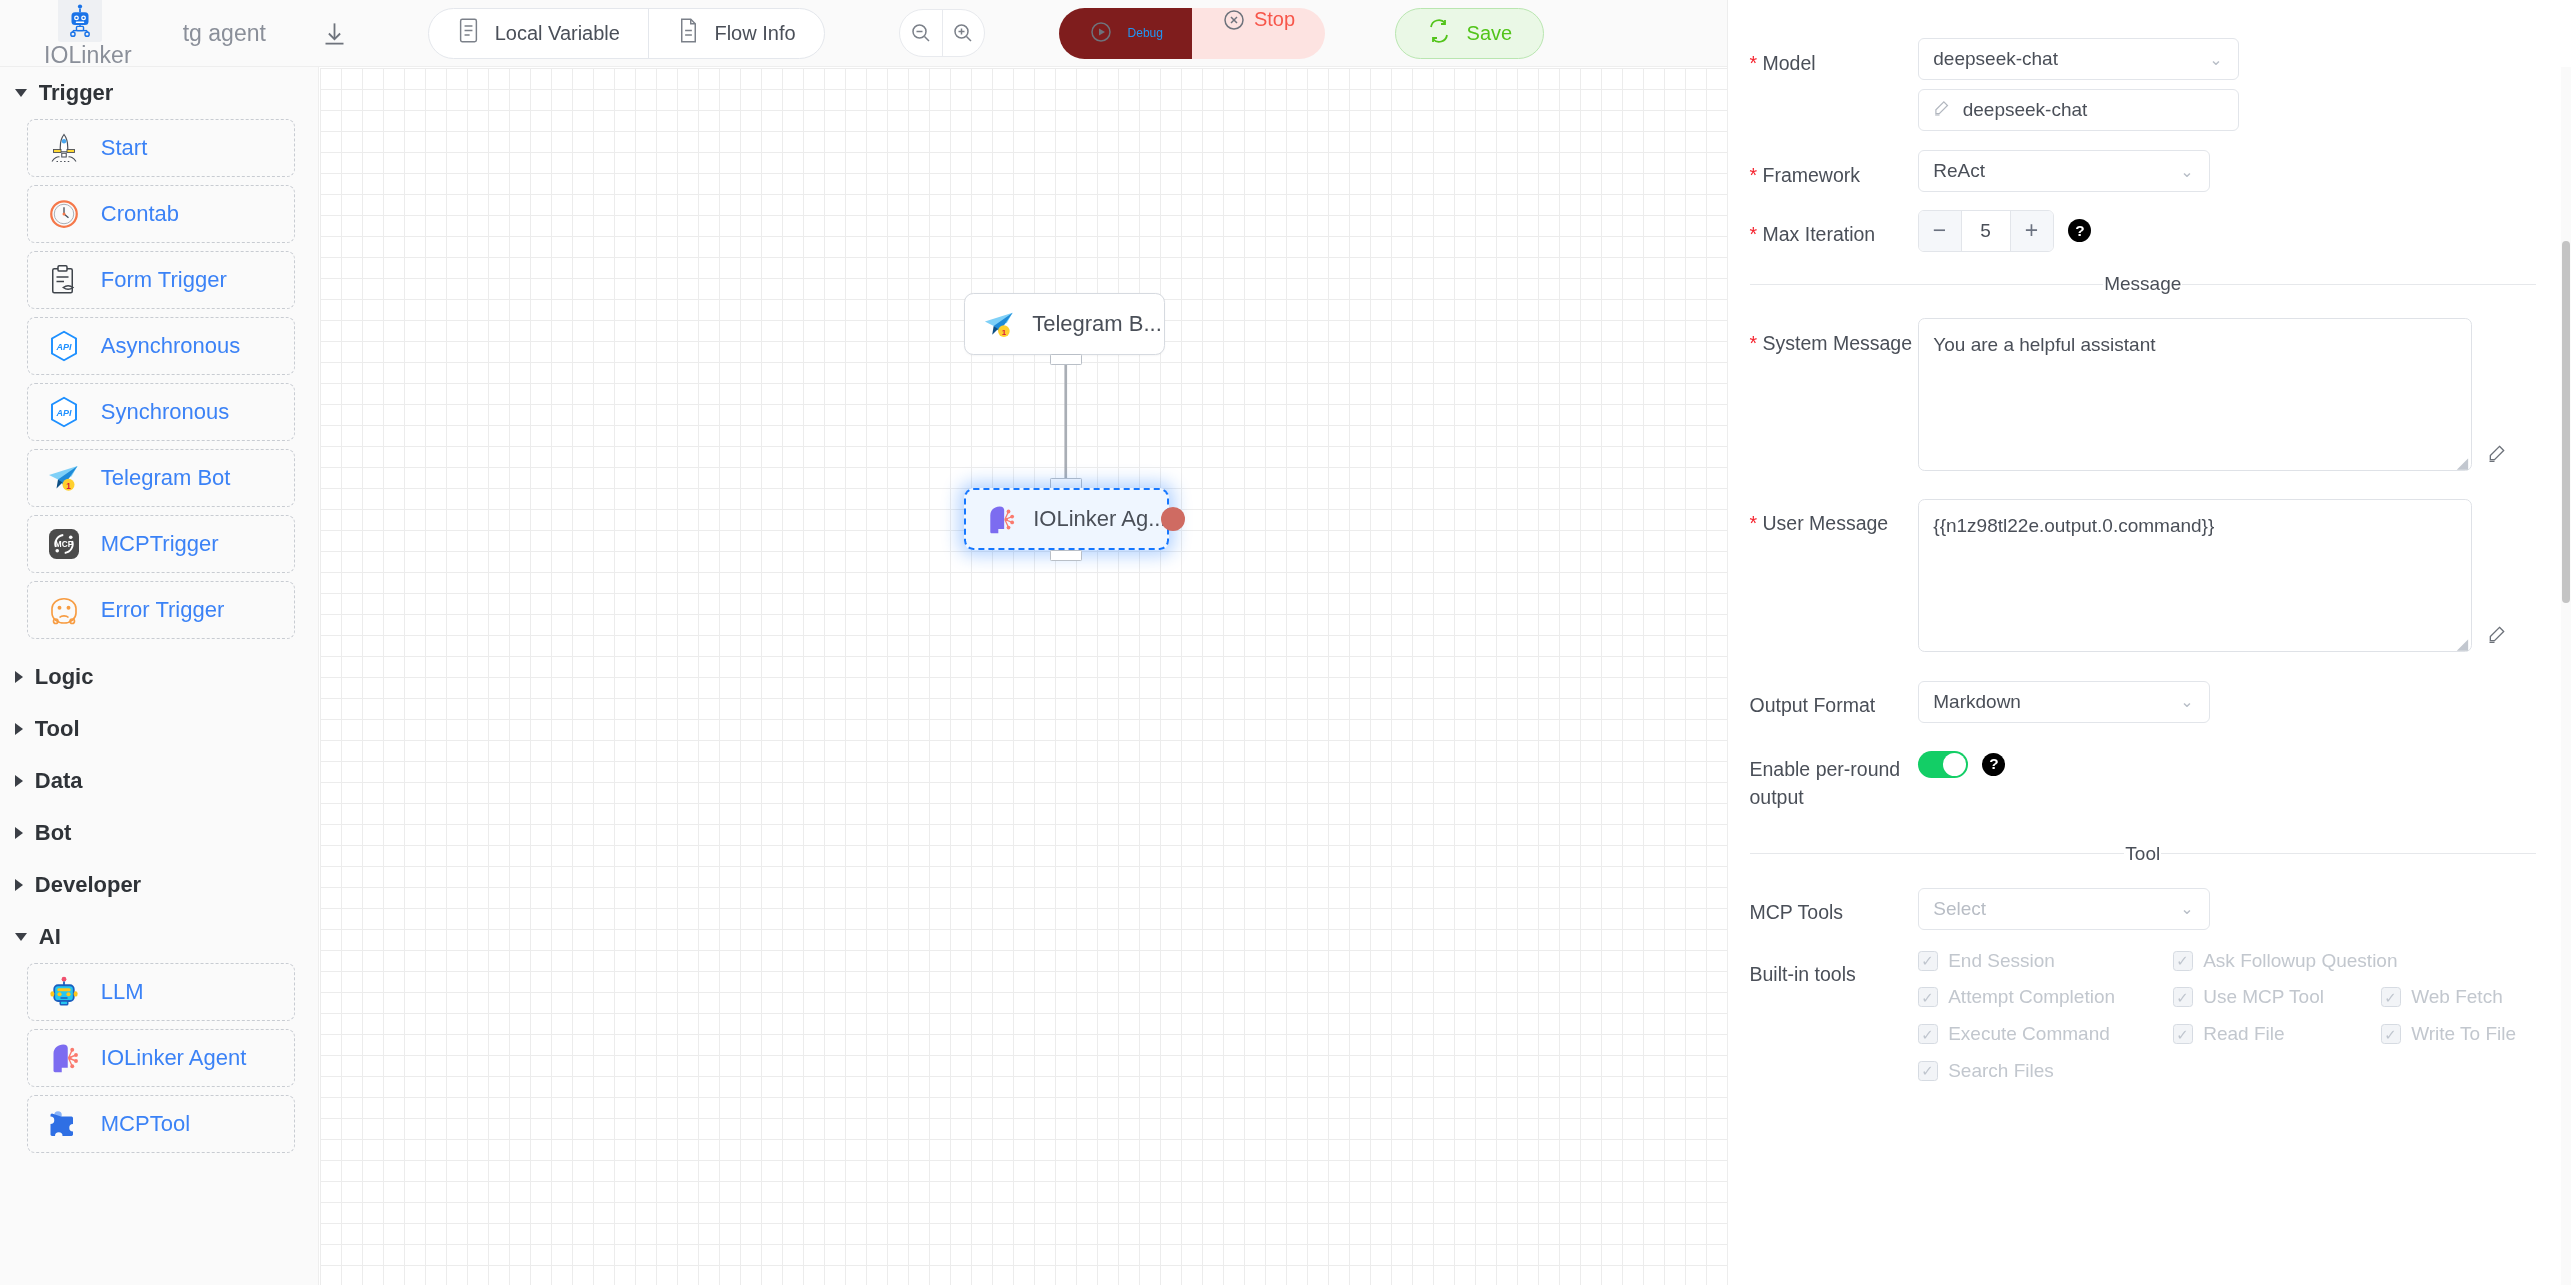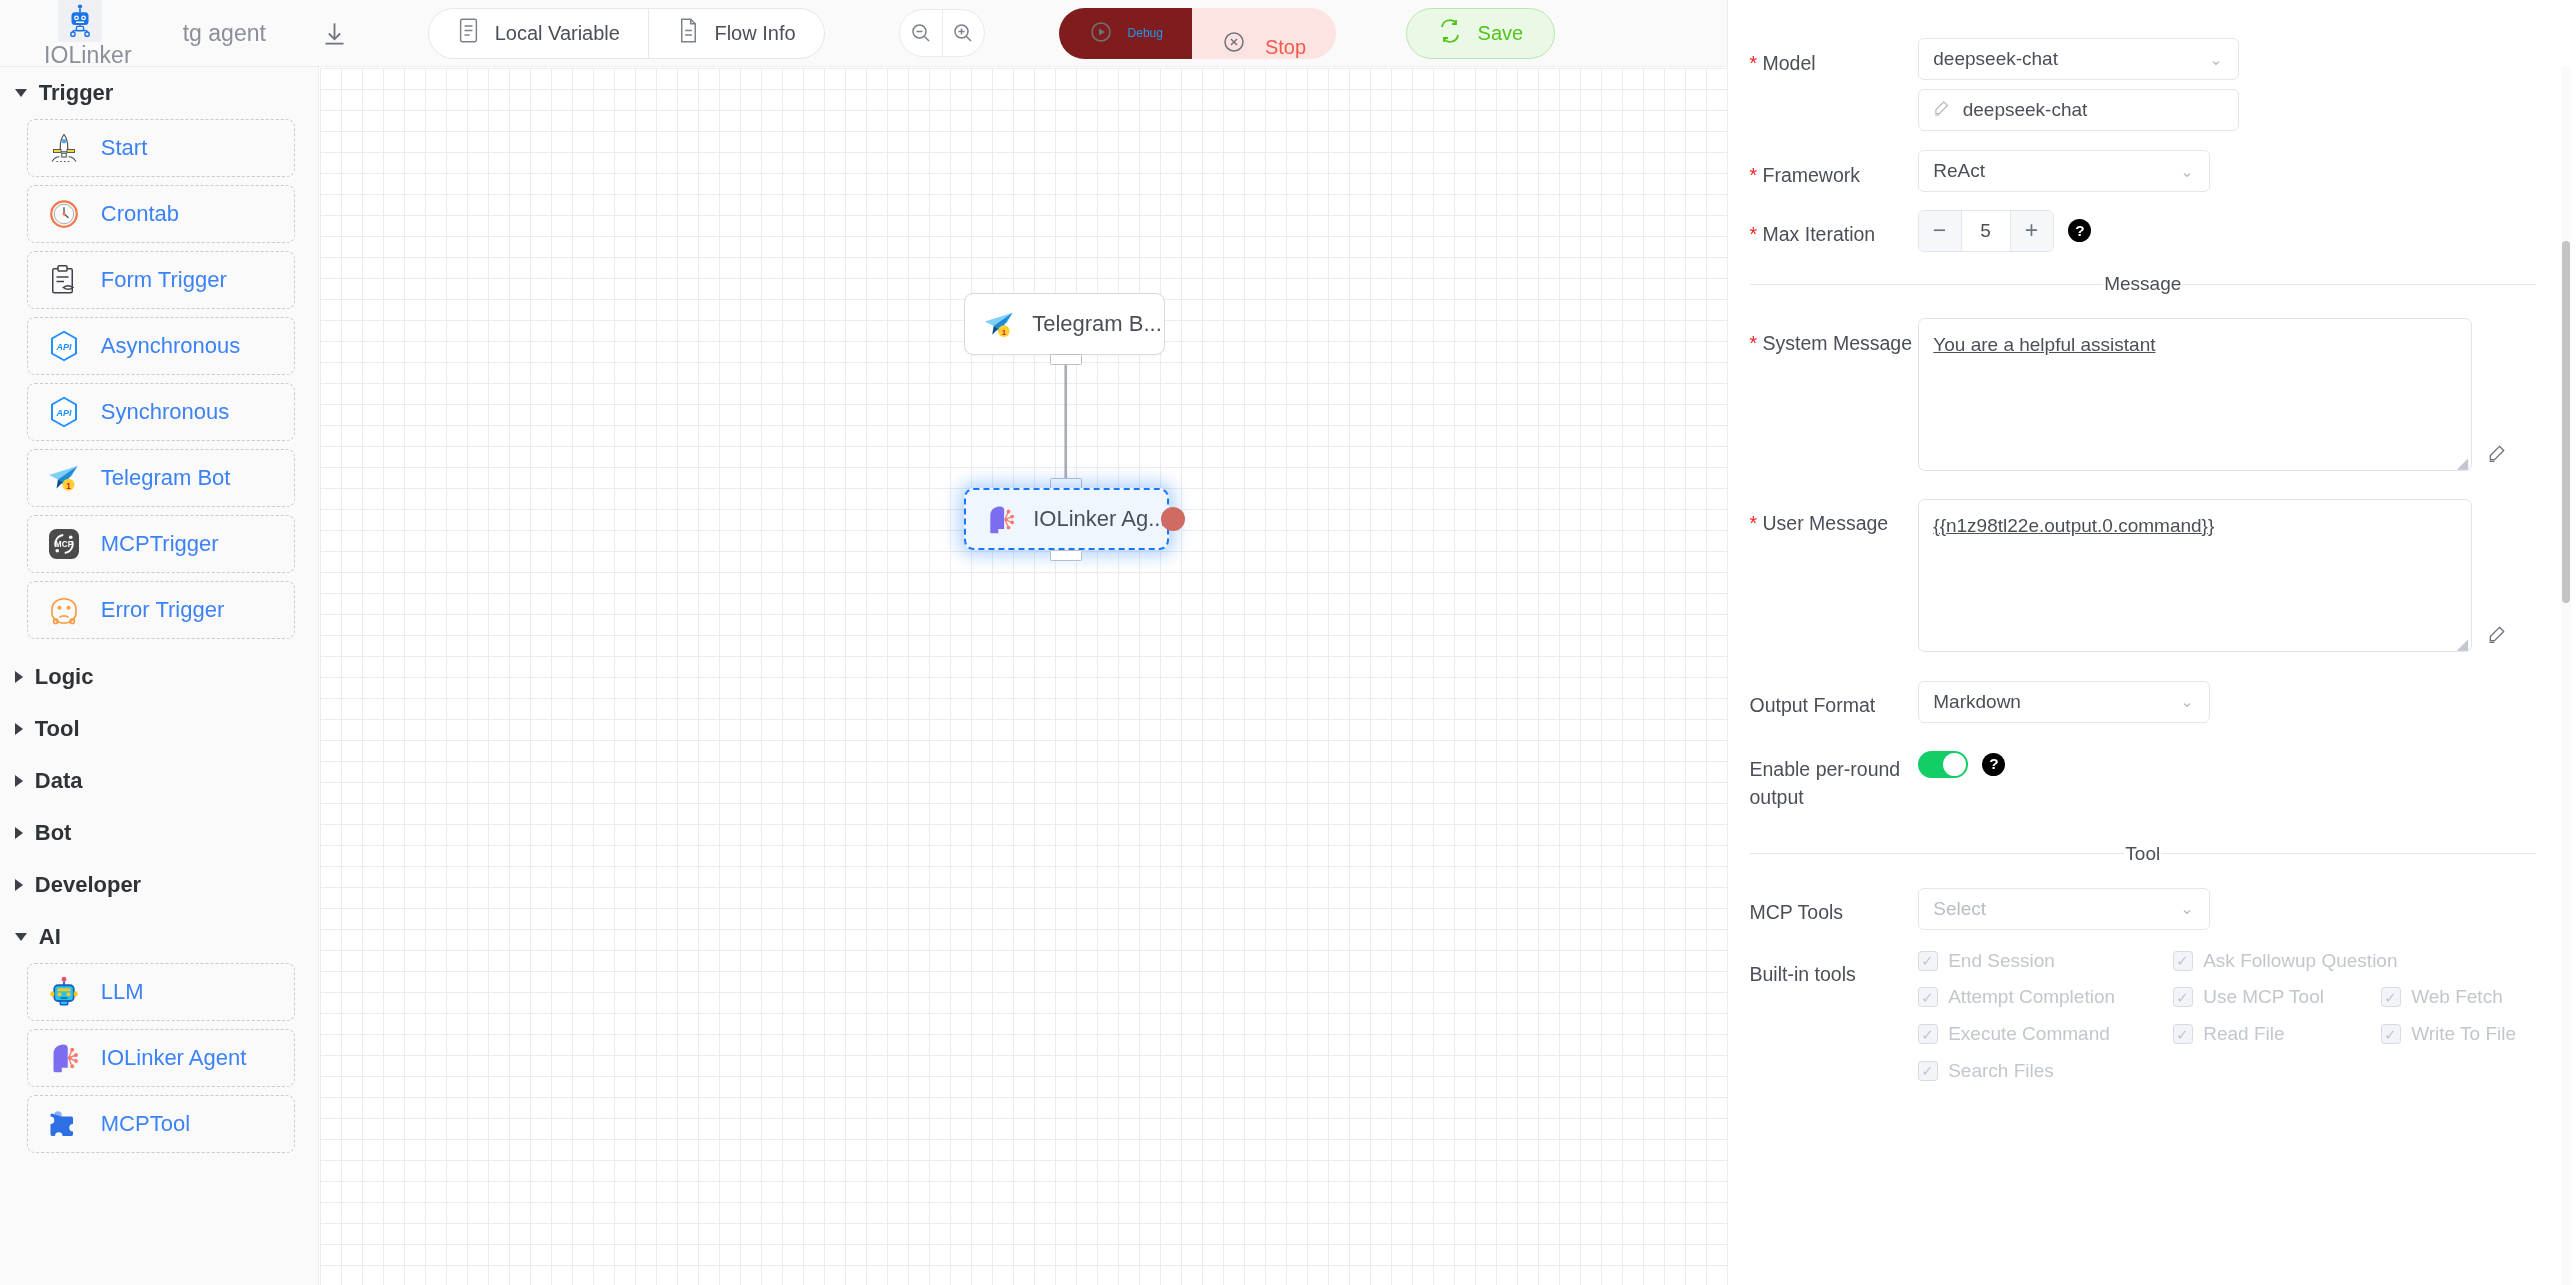--- a/index.html
+++ b/index.html
@@ -54,22 +54,22 @@
 
   .run-group {
     margin-left: 74px; display: flex; align-items: stretch;
     height: 51px; border-radius: 25.5px; overflow: hidden;
   }
   .run-debug {
     background: #7f1d1d; color: #2196f3; display: flex; align-items: center;
     gap: 14.8px; padding: 0 29.5px; font-size: 12px; cursor: pointer;
   }
   .run-stop {
-    background: #fde3e1; color: #f7564a; display: flex; align-items: flex-end;
-    gap: 19px; padding: 0 29.5px; font-size: 20px; cursor: pointer;
+    background: #fde3e1; color: #f7564a; display: flex; align-items: flex-start;
+    gap: 8px; padding: 0 29.5px; font-size: 20px; cursor: pointer;
   }
   .save-btn {
     margin-left: 70px; height: 51px; border-radius: 25.5px;
     border: 0.7px solid #b9e6b0; background: #eaf8e6; color: #52c41a;
     display: flex; align-items: center; gap: 16px; padding: 0 31px;
     font-size: 20px; cursor: pointer;
   }
 
   
   .sidebar {
@@ -188,21 +188,20 @@
     display: flex; align-items: center; gap: 1px; margin: 21.5px 0 23px 0;
   }
   .divider-line { flex: 1; height: 0.7px; background: #e6e8eb; }
   .divider-text { font-size: 19px; color: #4a4f58; }
   .ta-wrap { position: relative; display: inline-block; }
   .textarea {
     width: 554px; height: 153px; border: 0.7px solid #dfe2e7; border-radius: 6.7px;
     padding: 12px 14.8px; font-size: 19px; color: #4a4f58; background: #fff;
     font-family: "Liberation Sans", sans-serif; resize: none; outline: none;
     line-height: 1.5;
-    text-decoration: underline;
   }
   .ta-resize {
     position: absolute; right: 3.4px; bottom: 2px; color: #c2c7cf; font-size: 14.8px;
     pointer-events: none;
   }
   .pencil-out {
     position: absolute; right: -35px; bottom: 8px; cursor: pointer;
   }
   .toggle {
     width: 50px; height: 27px; border-radius: 13.4px; background: #13ce66;

